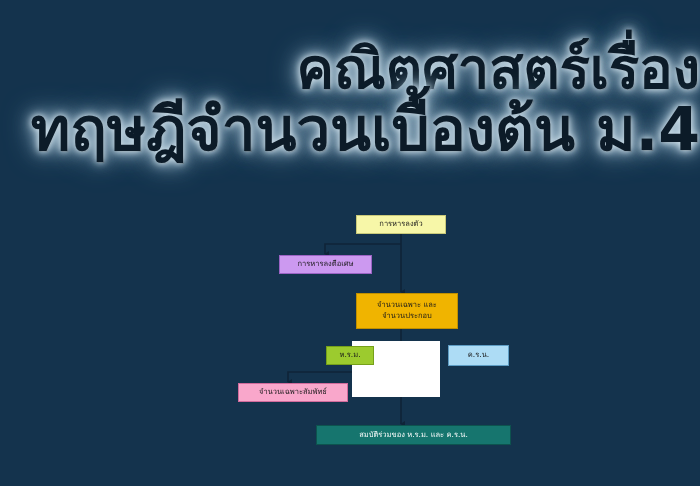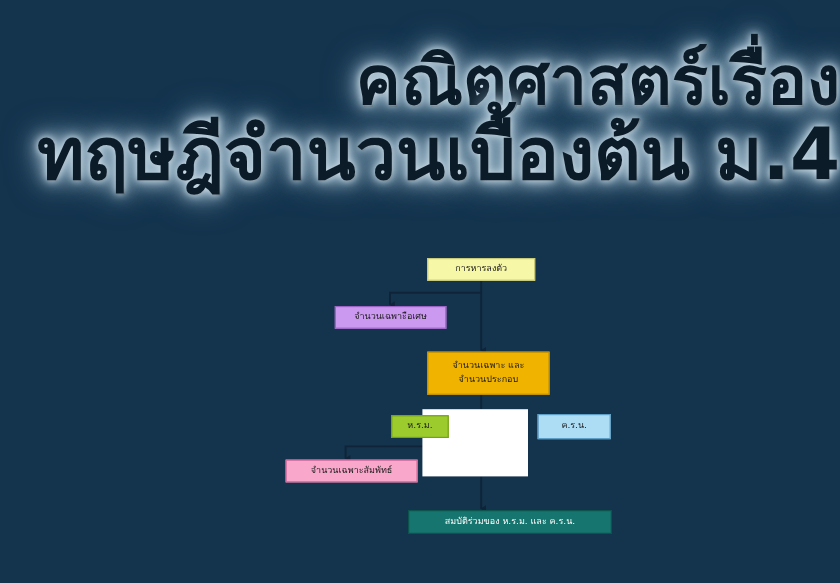--- a/index.html
+++ b/index.html
@@ -119,25 +119,24 @@
     background: #addcf5;
     border-color: #5e9dc4;
     margin-left: 36px;
   }
   .node-coprime {
     left: 238px;  top: 383px;  width: 110px;  height: 19px;
     background: #f9a7cb;
     border-color: #d26b9c;
   }
   .node-properties {
-    left: 316px;  top: 425px;  width: 170px;  height: 20px;
+    left: 316px;  top: 425px;  width: 195px;  height: 20px;
     background: #16756e;
     border-color: #0d534e;
     color: #ffffff;
-    margin-left: 24px;
   }
 </style>
 </head>
 <body>
 
 <div id="slide">
 
   <div class="title-block">
     <span class="title-line title-line-1">คณิตศาสตร์เรื่อง</span>
     <span class="title-line title-line-2">ทฤษฎีจำนวนเบื้องต้น ม.4</span>
@@ -169,21 +168,21 @@
         <path d="M355,365 L355,372 L288,372 L288,382" marker-end="url(#arrowDown)"></path>
 
         <path d="M401,397 L401,424" marker-end="url(#arrowDown)"></path>
       </g>
     </svg>
 
     <div class="white-panel"></div>
 
     <div class="node node-divisible">การหารลงตัว</div>
 
-    <div class="node node-remainder">จำนวนเฉพาะือเศษ</div>
+    <div class="node node-remainder">การหารลงตือเศษ</div>
 
     <div class="node node-prime-composite">จำนวนเฉพาะ และ
 จำนวนประกอบ</div>
 
     <div class="node node-gcd">ห.ร.ม.</div>
 
     <div class="node node-lcm">ค.ร.น.</div>
 
     <div class="node node-coprime">จำนวนเฉพาะสัมพัทธ์</div>
 

